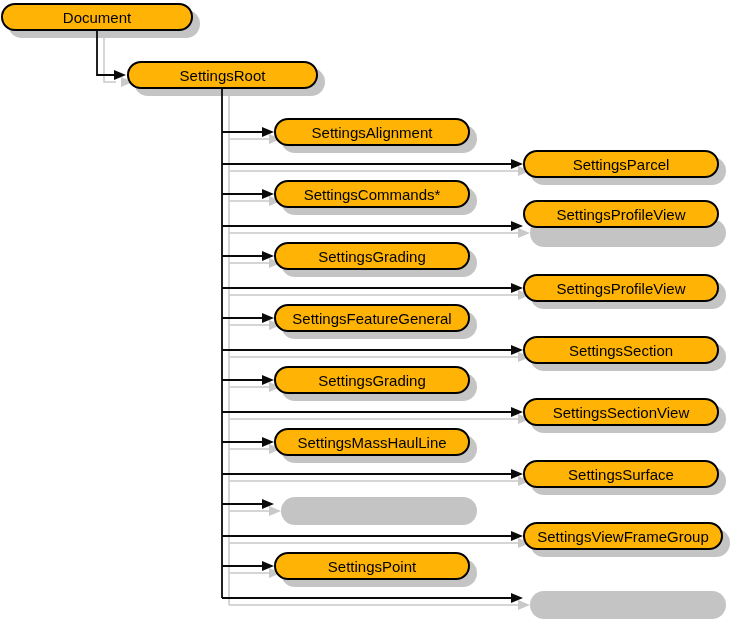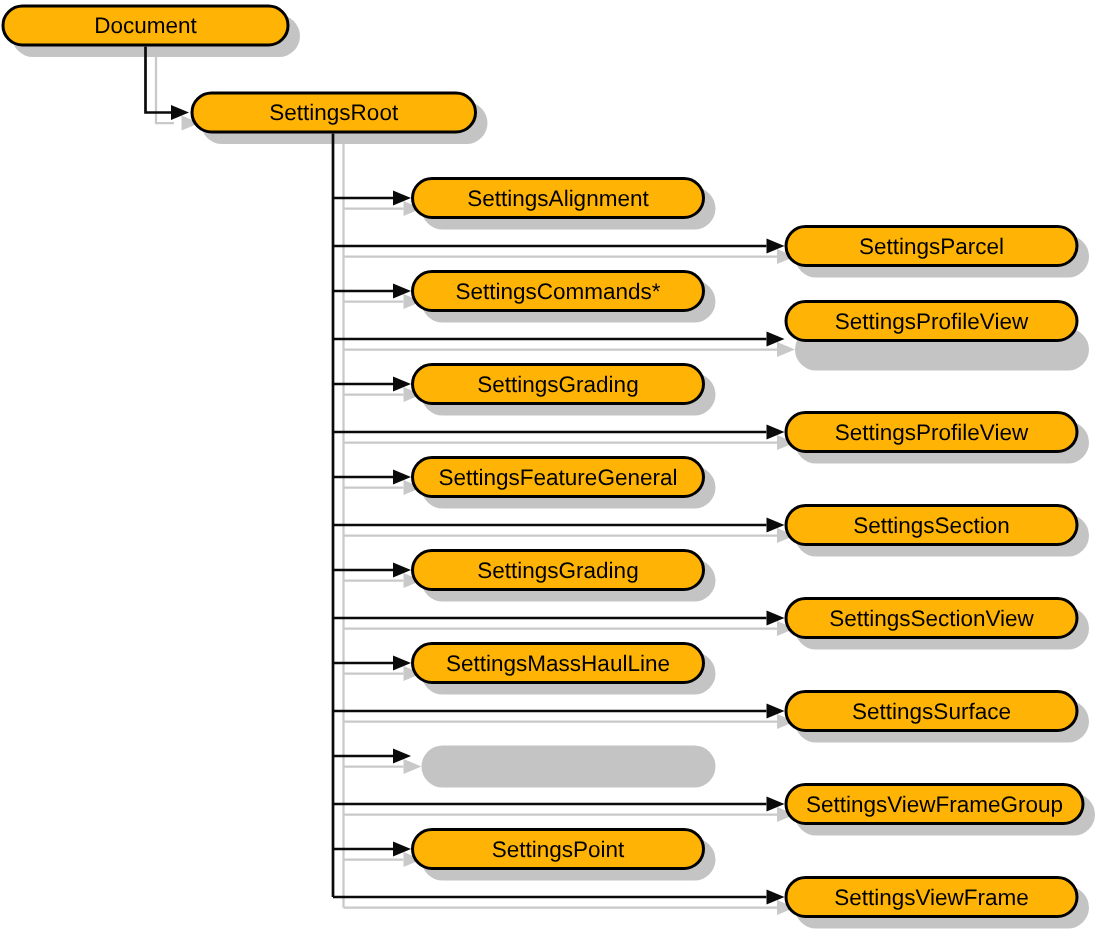--- a/index.html
+++ b/index.html
@@ -175,17 +175,14 @@
   </div>
   <div class="node" style="left:523px;top:398px;width:192px">
     <span>SettingsSectionView</span>
   </div>
   <div class="node" style="left:523px;top:460px;width:192px">
     <span>SettingsSurface</span>
   </div>
   <div class="node" style="left:523px;top:522px;width:196px">
     <span>SettingsViewFrameGroup</span>
   </div>
-  <div class="node" style="left:523px;top:584px;width:192px">
-    <span>SettingsViewFrame</span>
-  </div>
 
 </div>
 
 </body></html>

